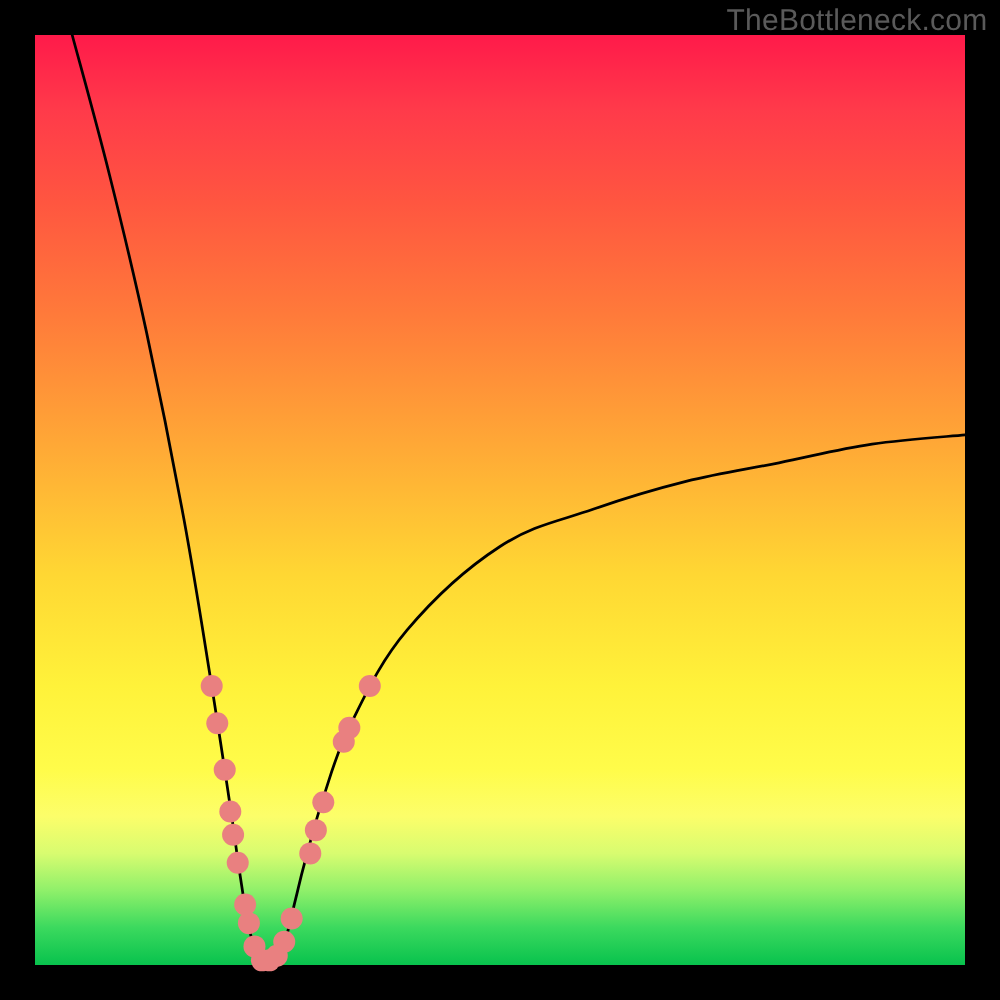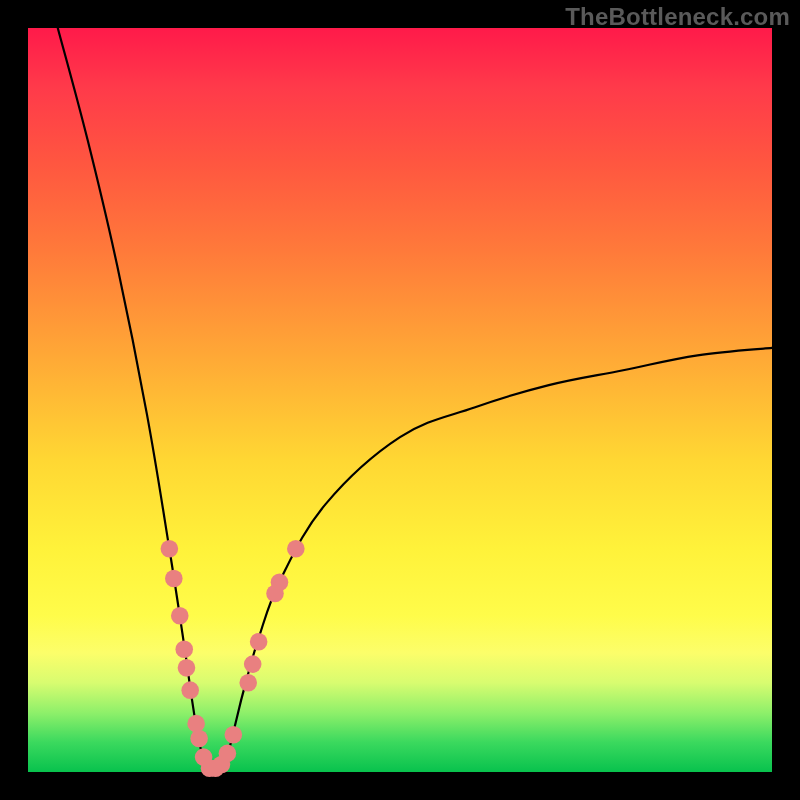--- a/index.html
+++ b/index.html
@@ -30,21 +30,21 @@
       #8ff06a 92%,
       #3bd95e 96%,
       #08c24d 100%);
   }
   .watermark {
     position: absolute;
     top: 3px;
     right: 10px;
     font-family: Arial, Helvetica, sans-serif;
     font-size: 24px;
-    font-weight: 700;
+    font-weight: 400;
     color: #5a5a5a;
     letter-spacing: 0.2px;
   }
   svg.overlay {
     position: absolute;
     left: 28px;
     top: 28px;
     width: 744px;
     height: 744px;
     overflow: visible;

